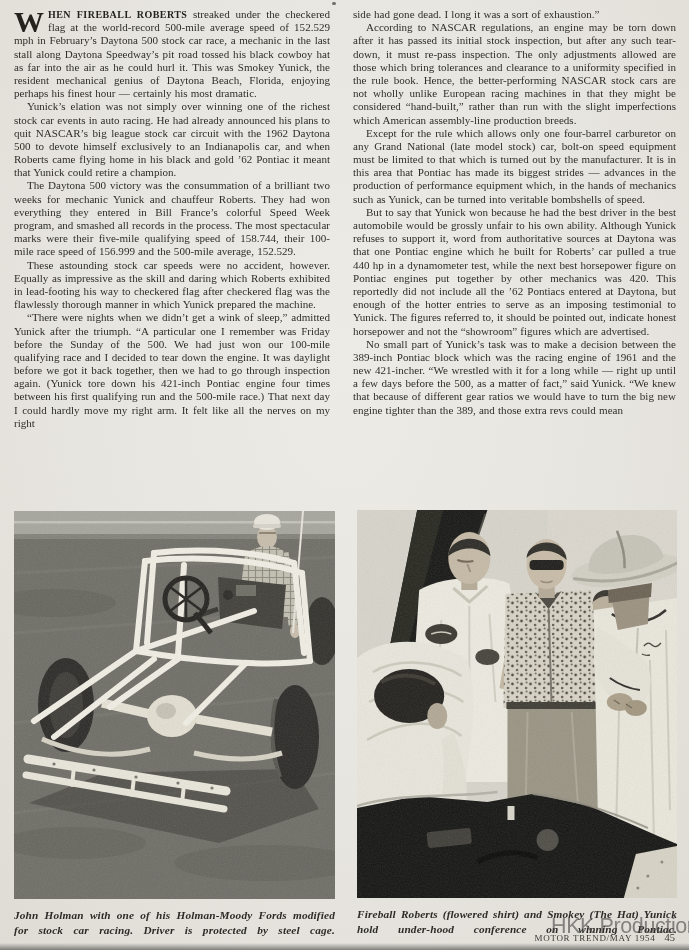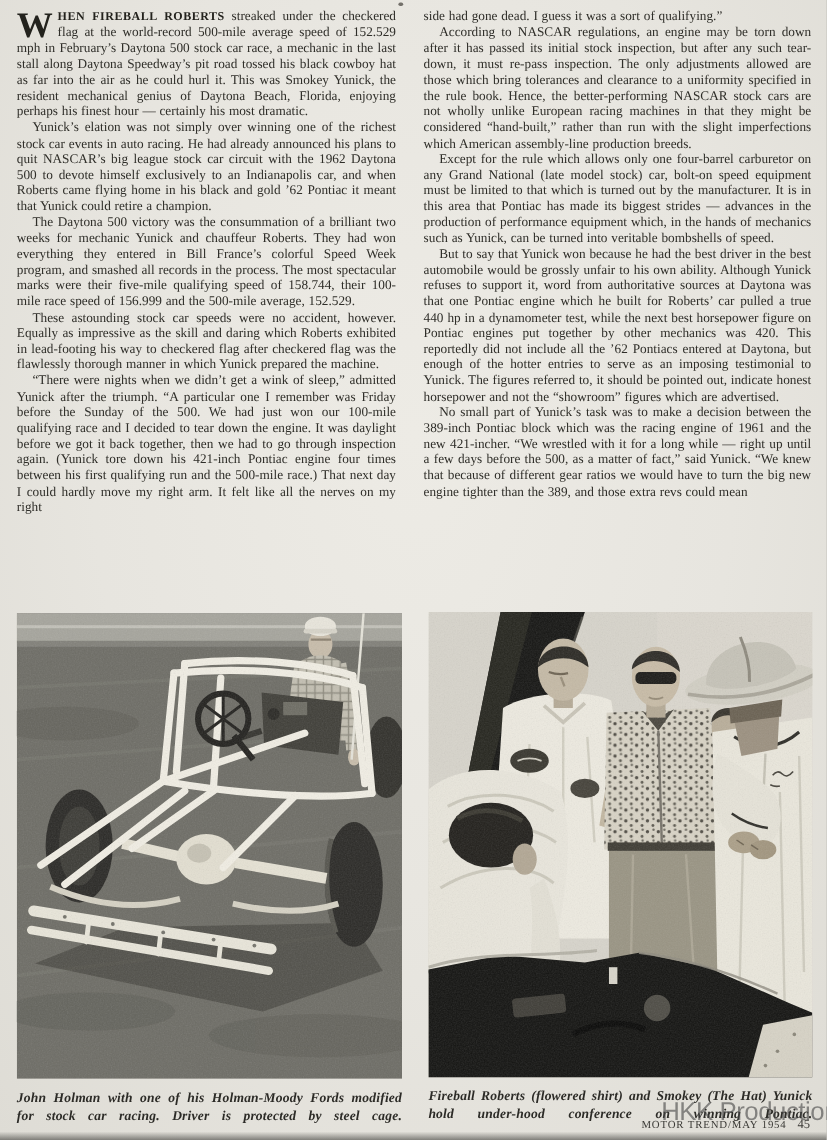--- a/index.html
+++ b/index.html
@@ -53,21 +53,21 @@
 
   <div class="columns">
     <div class="col">
       <p class="no-indent"><span class="dropcap">W</span><span class="lead-caps">HEN FIREBALL ROBERTS</span><span> streaked under the checkered flag at the world-record 500-mile average speed of 152.529 mph in February’s Daytona 500 stock car race, a mechanic in the last stall along Daytona Speedway’s pit road tossed his black cowboy hat as far into the air as he could hurl it. This was Smokey Yunick, the resident mechanical genius of Daytona Beach, Florida, enjoying perhaps his finest hour — certainly his most dramatic.</span></p>
       <p>Yunick’s elation was not simply over winning one of the richest stock car events in auto racing. He had already announced his plans to quit NASCAR’s big league stock car circuit with the 1962 Daytona 500 to devote himself exclusively to an Indianapolis car, and when Roberts came flying home in his black and gold ’62 Pontiac it meant that Yunick could retire a champion.</p>
       <p>The Daytona 500 victory was the consummation of a brilliant two weeks for mechanic Yunick and chauffeur Roberts. They had won everything they entered in Bill France’s colorful Speed Week program, and smashed all records in the process. The most spectacular marks were their five-mile qualifying speed of 158.744, their 100-mile race speed of 156.999 and the 500-mile average, 152.529.</p>
       <p>These astounding stock car speeds were no accident, however. Equally as impressive as the skill and daring which Roberts exhibited in lead-footing his way to checkered flag after checkered flag was the flawlessly thorough manner in which Yunick prepared the machine.</p>
       <p>“There were nights when we didn’t get a wink of sleep,” admitted Yunick after the triumph. “A particular one I remember was Friday before the Sunday of the 500. We had just won our 100-mile qualifying race and I decided to tear down the engine. It was daylight before we got it back together, then we had to go through inspection again. (Yunick tore down his 421-inch Pontiac engine four times between his first qualifying run and the 500-mile race.) That next day I could hardly move my right arm. It felt like all the nerves on my right</p>
     </div>
     <div class="col right">
-      <p class="no-indent">side had gone dead. I guess it was a sort of qualifying.”</p>
+      <p class="no-indent">side had gone dead. I long it was a sort of exhaustion.”</p>
       <p>According to NASCAR regulations, an engine may be torn down after it has passed its initial stock inspection, but after any such tear-down, it must re-pass inspection. The only adjustments allowed are those which bring tolerances and clearance to a uniformity specified in the rule book. Hence, the better-performing NASCAR stock cars are not wholly unlike European racing machines in that they might be considered “hand-built,” rather than run with the slight imperfections which American assembly-line production breeds.</p>
       <p>Except for the rule which allows only one four-barrel carburetor on any Grand National (late model stock) car, bolt-on speed equipment must be limited to that which is turned out by the manufacturer. It is in this area that Pontiac has made its biggest strides — advances in the production of performance equipment which, in the hands of mechanics such as Yunick, can be turned into veritable bombshells of speed.</p>
       <p>But to say that Yunick won because he had the best driver in the best automobile would be grossly unfair to his own ability. Although Yunick refuses to support it, word from authoritative sources at Daytona was that one Pontiac engine which he built for Roberts’ car pulled a true 440 hp in a dynamometer test, while the next best horsepower figure on Pontiac engines put together by other mechanics was 420. This reportedly did not include all the ’62 Pontiacs entered at Daytona, but enough of the hotter entries to serve as an imposing testimonial to Yunick. The figures referred to, it should be pointed out, indicate honest horsepower and not the “showroom” figures which are advertised.</p>
       <p>No small part of Yunick’s task was to make a decision between the 389-inch Pontiac block which was the racing engine of 1961 and the new 421-incher. “We wrestled with it for a long while — right up until a few days before the 500, as a matter of fact,” said Yunick. “We knew that because of different gear ratios we would have to turn the big new engine tighter than the 389, and those extra revs could mean</p>
     </div>
   </div>
 
   <figure class="figure figure-left" style="margin:0">
     <svg class="photo" viewBox="0 0 321 388" width="321" height="388" preserveAspectRatio="none" xmlns="http://www.w3.org/2000/svg">
       <defs>

